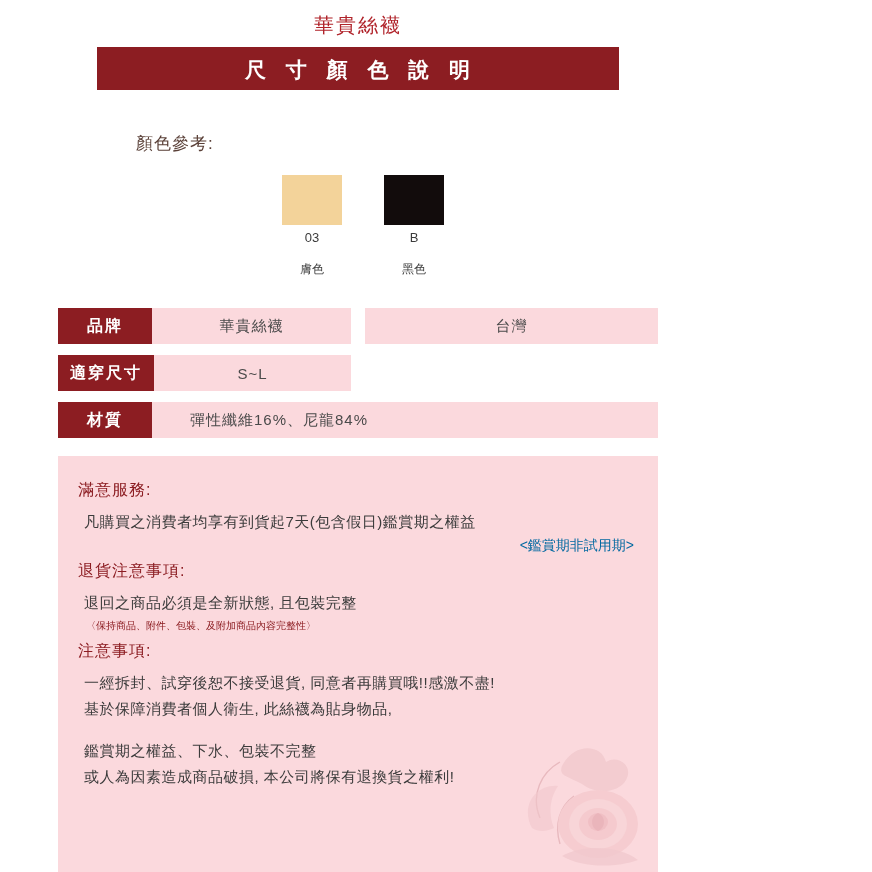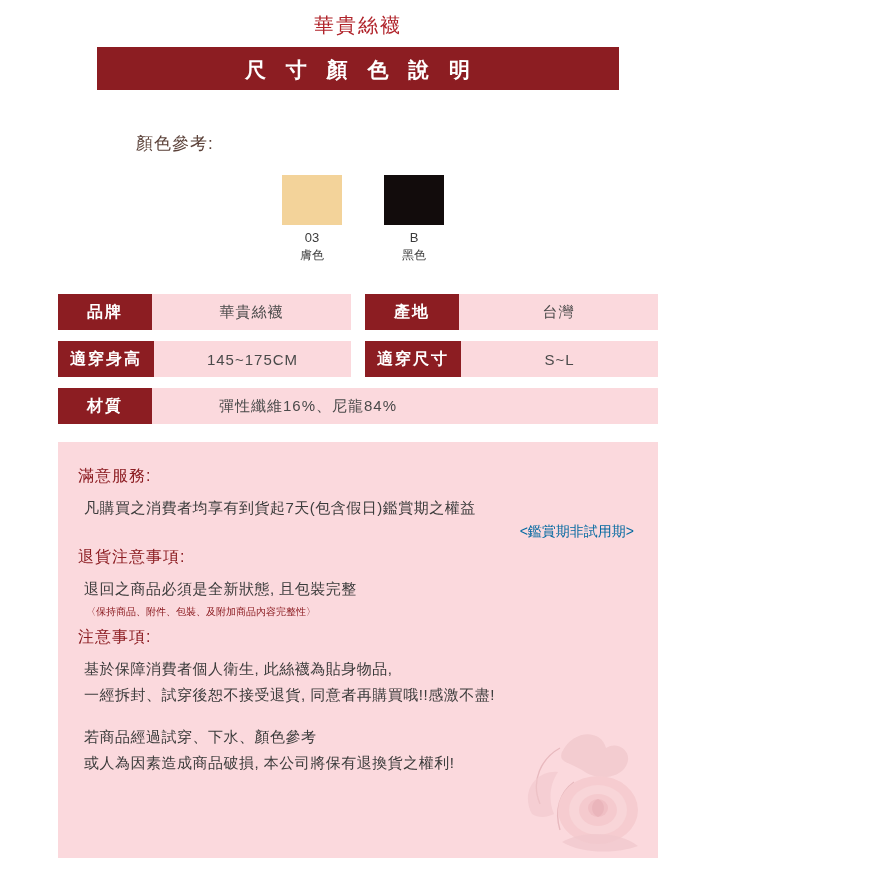--- a/index.html
+++ b/index.html
@@ -69,21 +69,21 @@
   }
   .swatch-code {
     font-size: 13px;
     color: #3b3b3b;
     margin-top: 5px;
     font-family: "Liberation Sans", sans-serif;
   }
   .swatch-name {
     font-size: 12px;
     color: #3b3b3b;
-    margin-top: 2px;
+    margin-top: 16px;
   }
   
   .specs {
     margin: 30px auto 0 auto;
     width: 600px;
   }
   .spec-row {
     display: flex;
     margin-bottom: 11px;
     gap: 14px;
@@ -119,21 +119,20 @@
     display: flex;
     align-items: center;
     justify-content: center;
     font-size: 15px;
     color: #4a4a4a;
     letter-spacing: 1px;
   }
   .spec-cell.full .spec-val {
     justify-content: flex-start;
     padding-left: 14px;
-    margin-left: 29px;
   }
   
   .notes {
     margin: 18px auto 12px auto;
     width: 600px;
     background: #fbd9dd;
     padding: 18px 20px 24px 20px;
     box-sizing: border-box;
     position: relative;
     min-height: 416px;
@@ -206,30 +205,25 @@
   </div>
 
   <div class="specs">
 
     <div class="spec-row">
       <div class="spec-cell half">
         <div class="spec-key">品牌</div>
         <div class="spec-val">華貴絲襪</div>
       </div>
       <div class="spec-cell half">
-        <div class="spec-key">產地</div>
         <div class="spec-val">台灣</div>
       </div>
     </div>
 
     <div class="spec-row">
-      <div class="spec-cell half">
-        <div class="spec-key">適穿身高</div>
-        <div class="spec-val">145~175CM</div>
-      </div>
       <div class="spec-cell half">
         <div class="spec-key">適穿尺寸</div>
         <div class="spec-val">S~L</div>
       </div>
     </div>
 
     <div class="spec-row">
       <div class="spec-cell full">
         <div class="spec-key">材質</div>
         <div class="spec-val">彈性纖維16%、尼龍84%</div>
@@ -242,26 +236,26 @@
 
     <div class="note-head">滿意服務:</div>
     <div class="note-line">凡購買之消費者均享有到貨起7天(包含假日)鑑賞期之權益</div>
     <div class="note-right">&lt;鑑賞期非試用期&gt;</div>
 
     <div class="note-head">退貨注意事項:</div>
     <div class="note-line">退回之商品必須是全新狀態, 且包裝完整</div>
     <div class="note-sub">〈保持商品、附件、包裝、及附加商品內容完整性〉</div>
 
     <div class="note-head">注意事項:</div>
+    <div class="note-line">一經拆封、試穿後恕不接受退貨, 同意者再購買哦!!感激不盡!</div>
     <div class="note-line">基於保障消費者個人衛生, 此絲襪為貼身物品,</div>
-    <div class="note-line">一經拆封、試穿後恕不接受退貨, 同意者再購買哦!!感激不盡!</div>
 
     <div class="note-gap"></div>
 
-    <div class="note-line">若商品經過試穿、下水、顏色參考</div>
+    <div class="note-line">鑑賞期之權益、下水、包裝不完整</div>
     <div class="note-line">或人為因素造成商品破損, 本公司將保有退換貨之權利!</div>
 
     <svg class="rose" viewBox="0 0 150 140">
       <g fill="none" stroke="#d9a0a6" stroke-width="1.4">
         <path d="M38 86 C 28 62, 40 40, 58 30"></path>
         <path d="M58 112 C 52 92, 58 74, 72 64"></path>
       </g>
       <path d="M60 34 C 72 10, 100 12, 104 30 C 116 22, 132 34, 124 48 C 116 62, 92 62, 80 52 C 66 44, 56 44, 60 34 Z" fill="#e7b9be" opacity="0.75"></path>
       <path d="M30 96 C 18 74, 34 52, 56 54 C 48 66, 46 82, 52 96 C 44 100, 36 100, 30 96 Z" fill="#e7b9be" opacity="0.6"></path>
       <ellipse cx="96" cy="92" rx="40" ry="34" fill="#f2c3c6"></ellipse>

